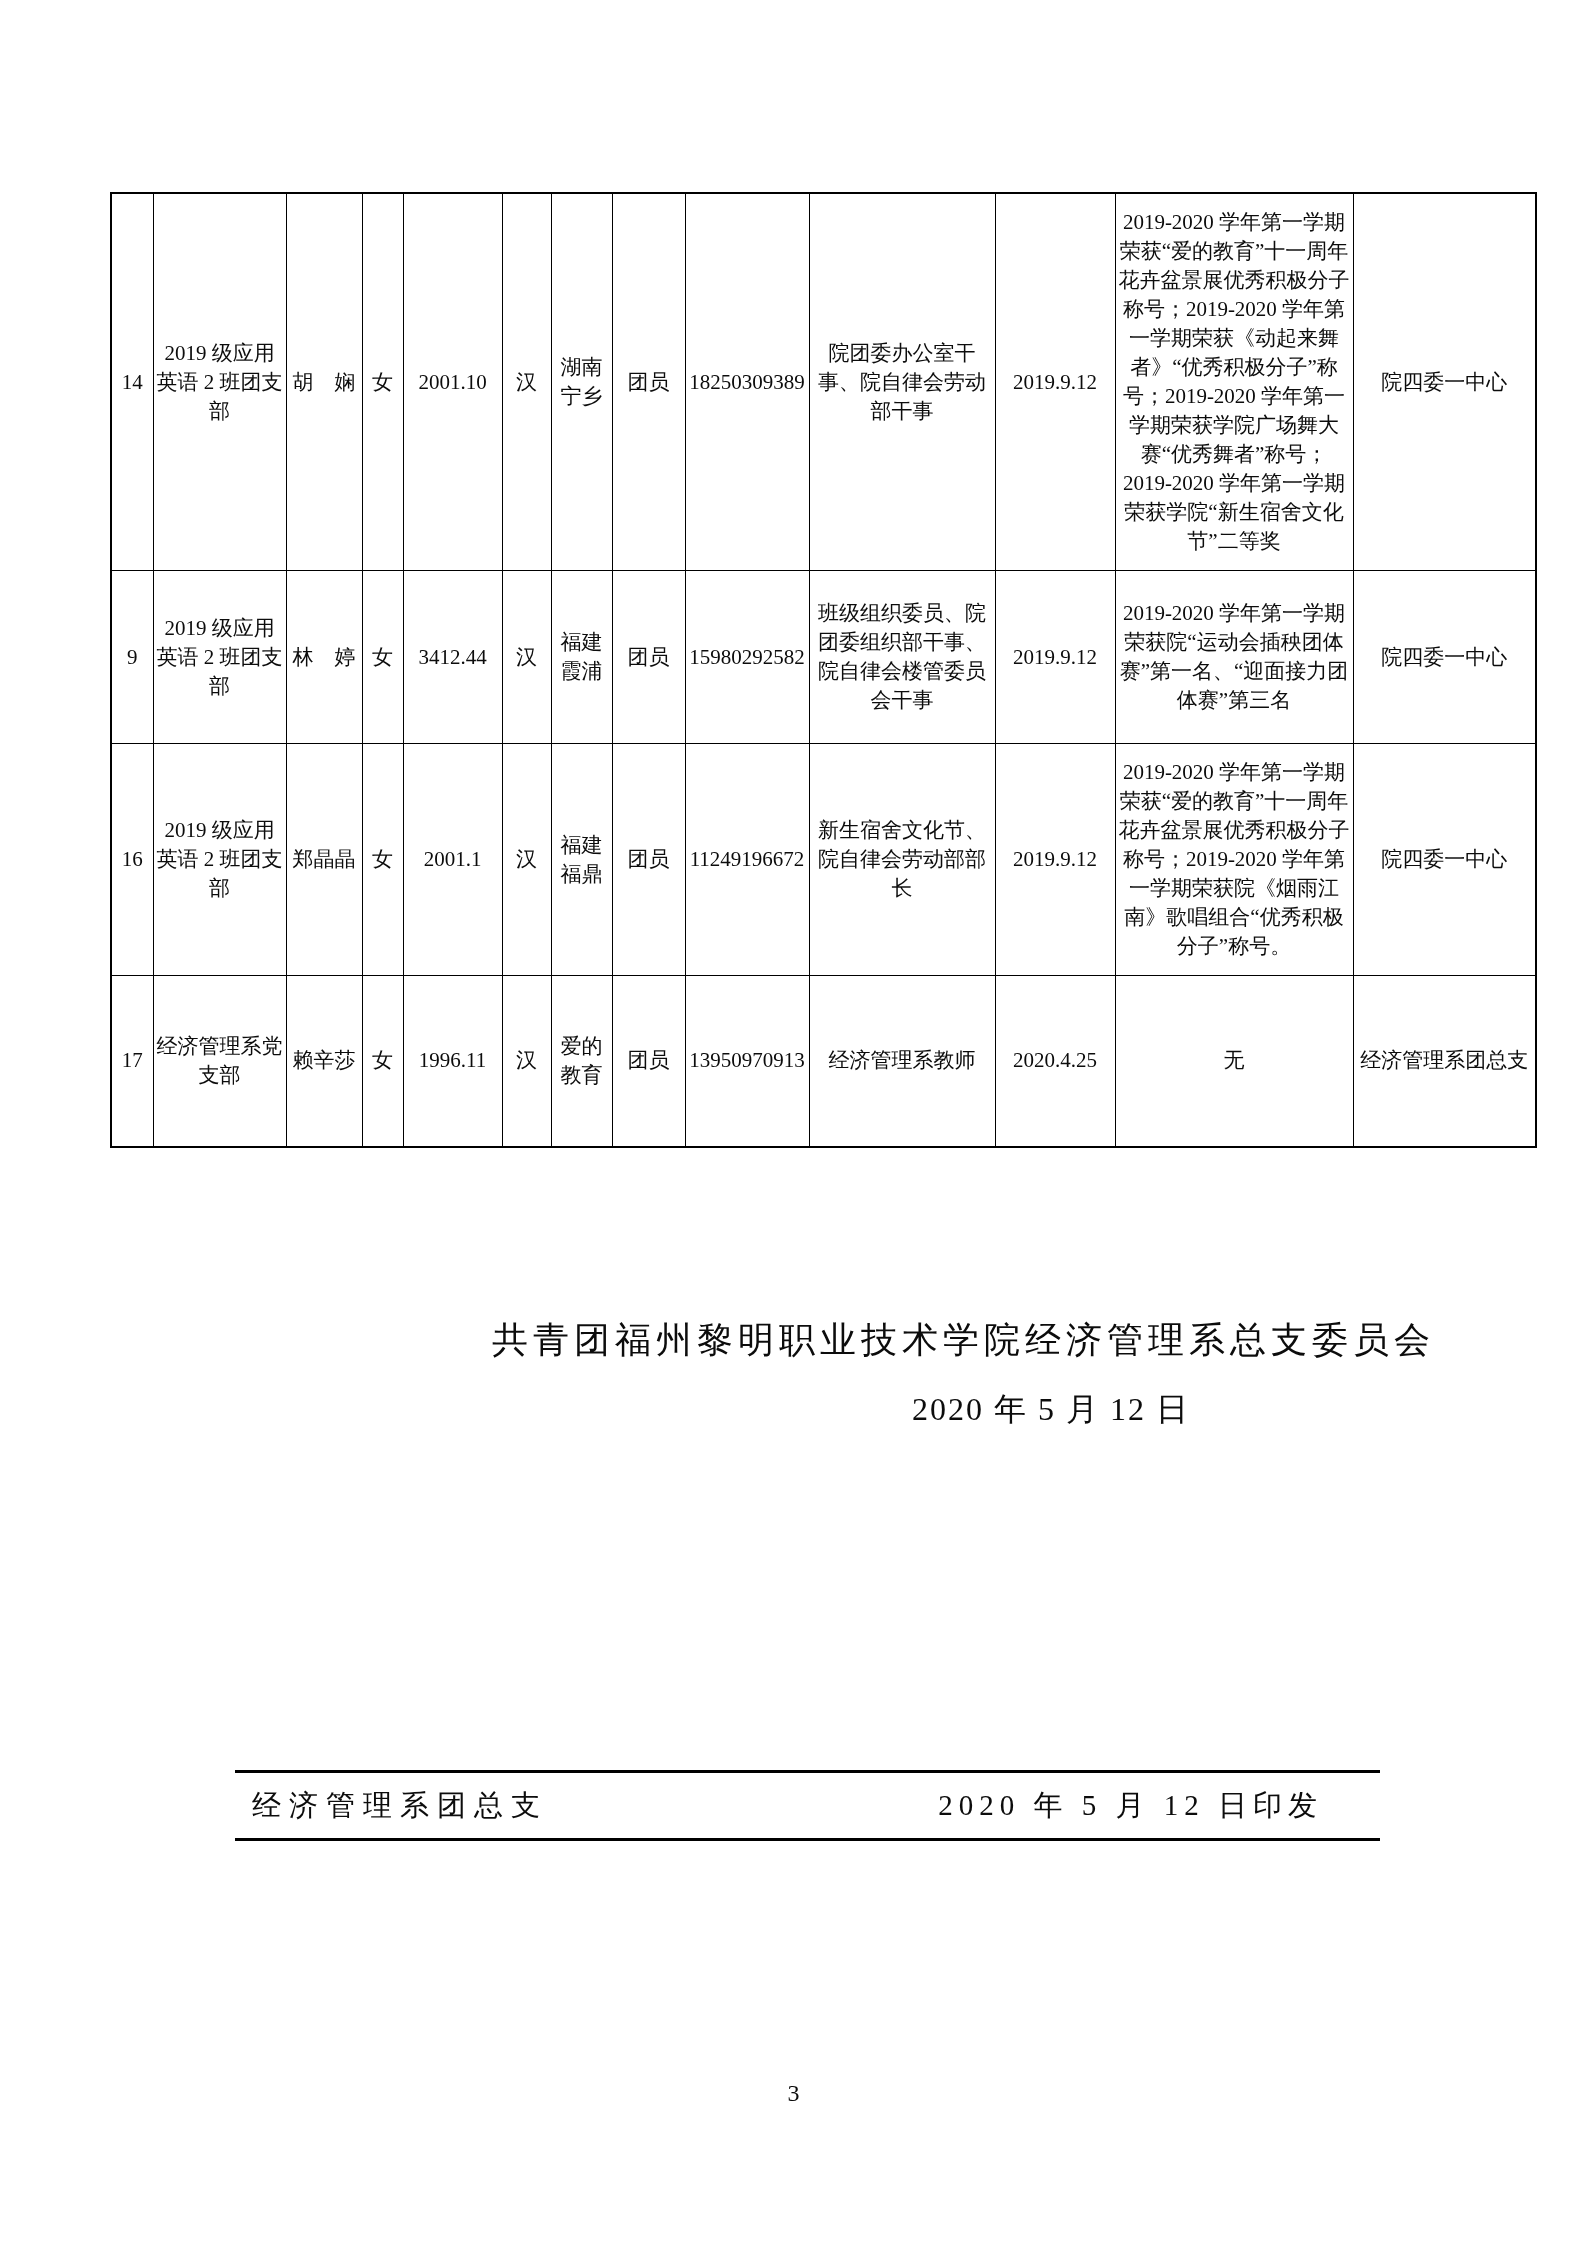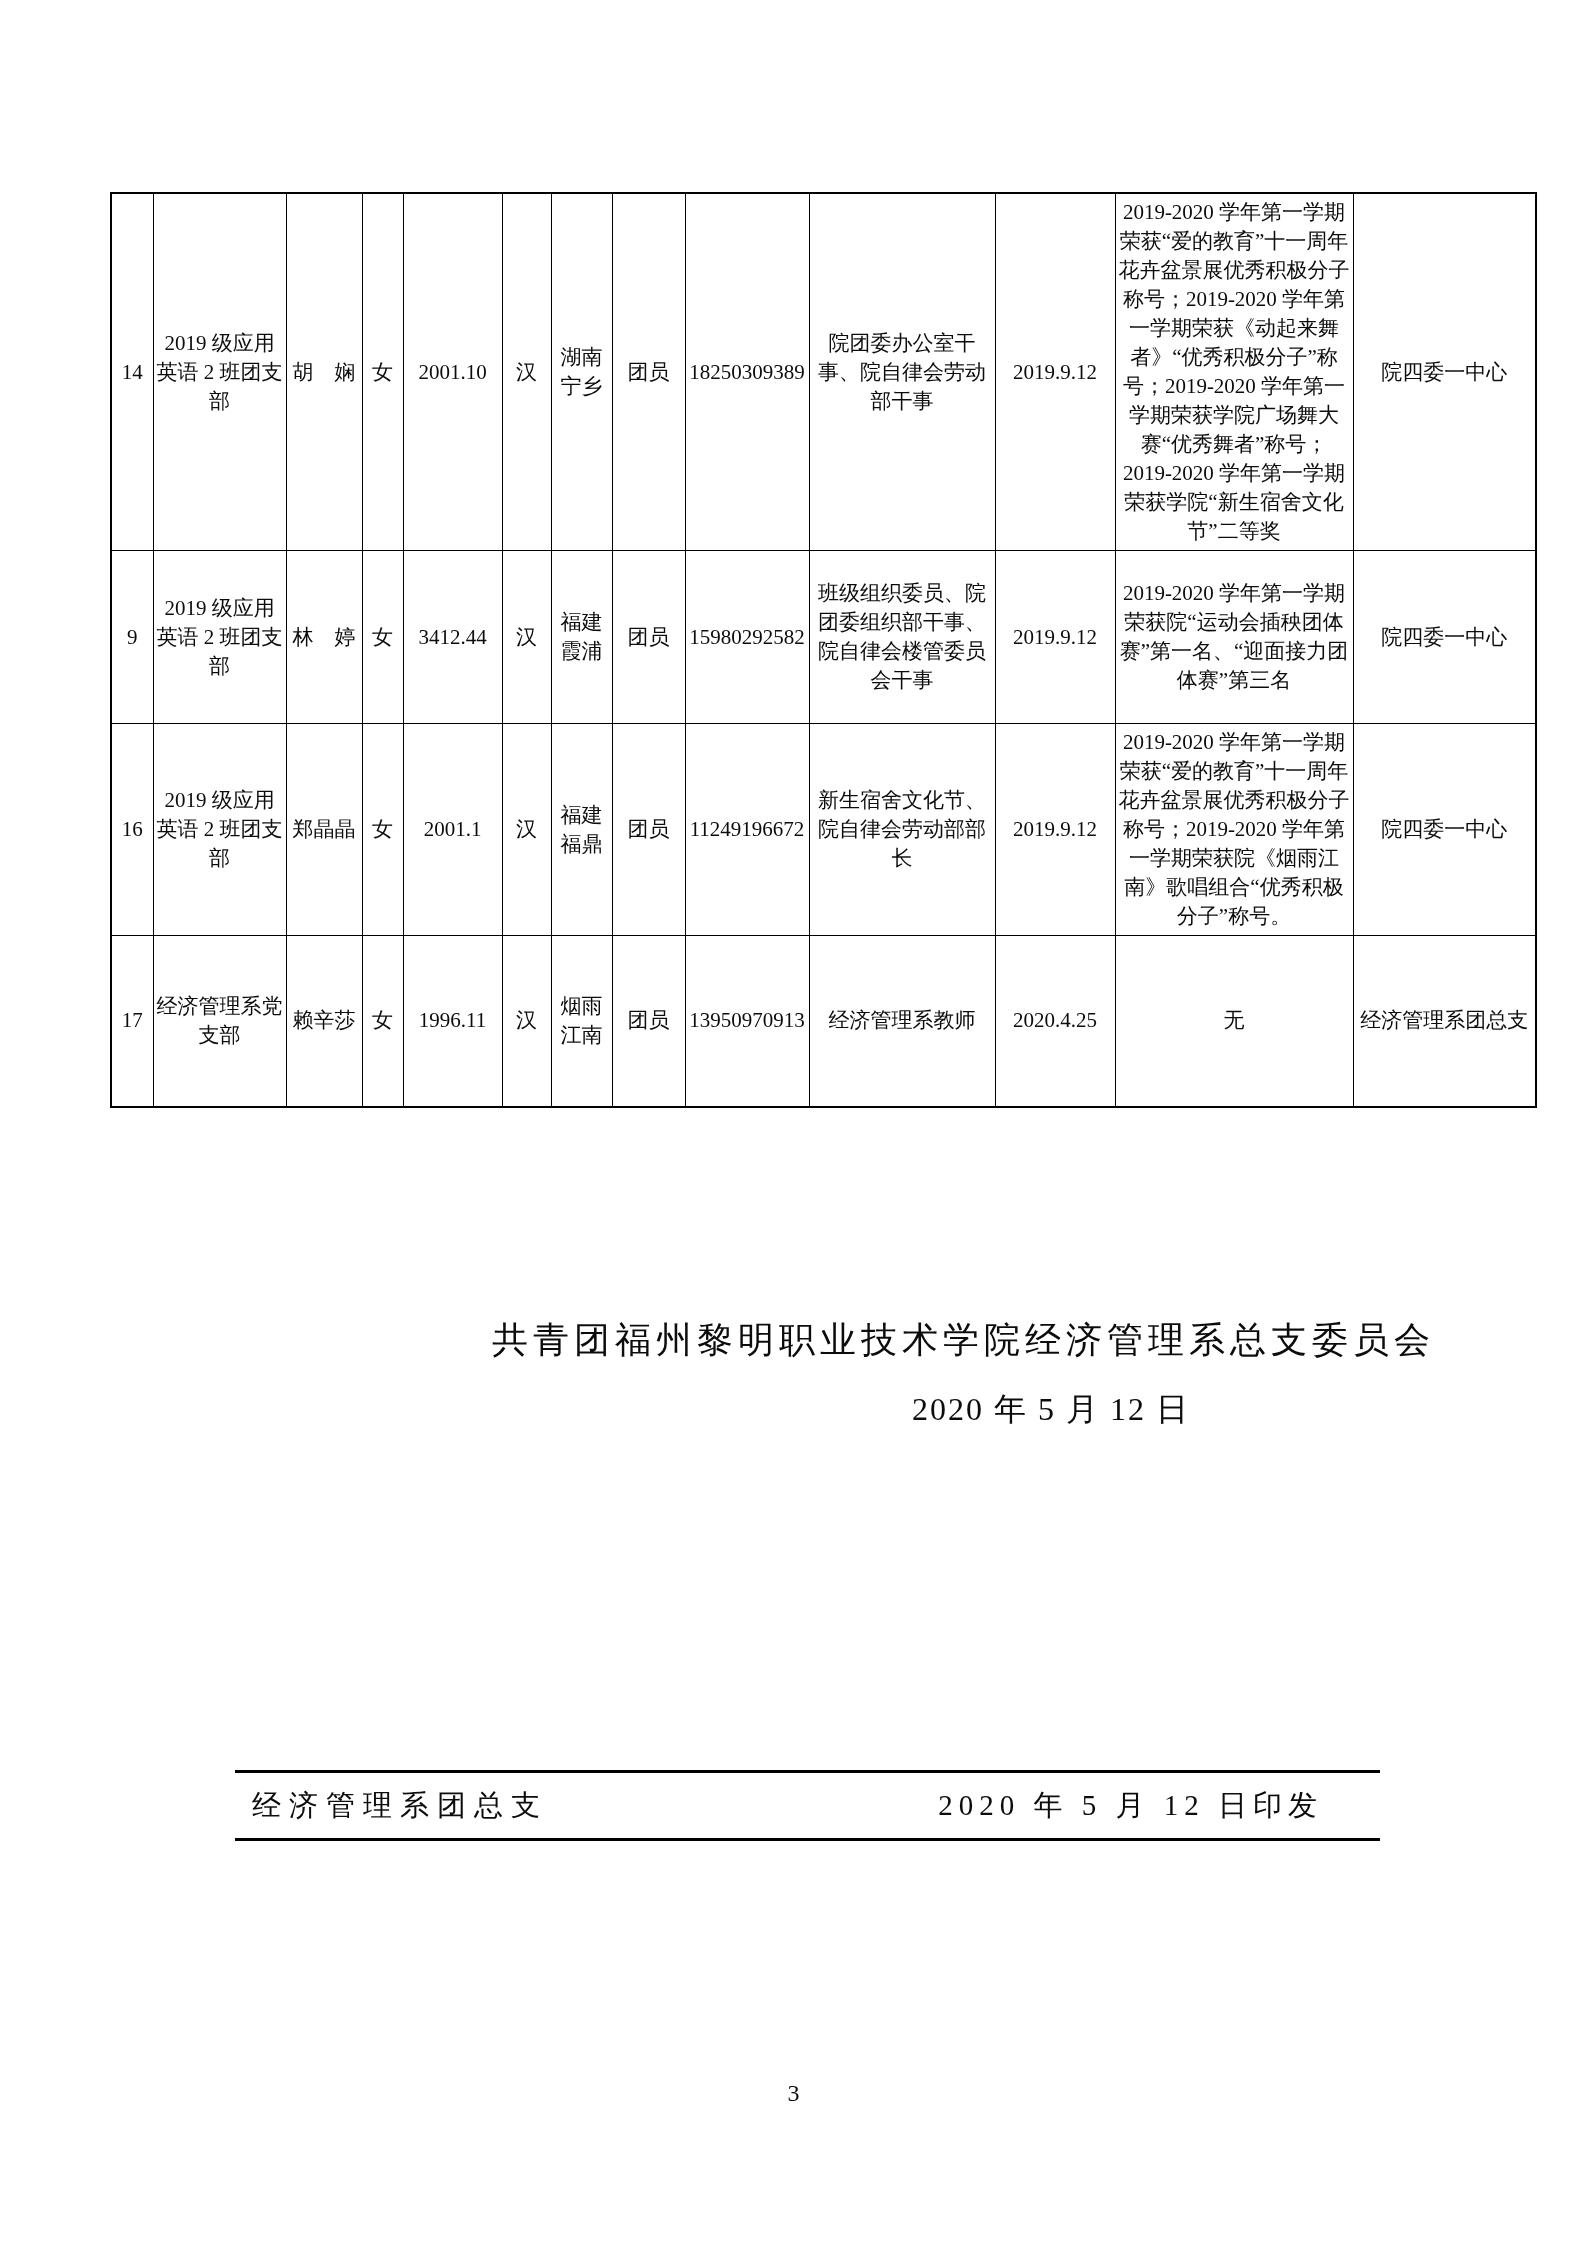--- a/index.html
+++ b/index.html
@@ -17,21 +17,21 @@
     border-collapse:collapse;
     table-layout:fixed;
     border:2px solid #000;
   }
   table.roster td{
     border:1.5px solid #000;
     vertical-align:middle;
     text-align:center;
     font-size:21px;
     line-height:29px;
-    padding:4px 3px;
+    padding:14px 3px;
     overflow:hidden;
     word-break:break-word;
   }
   td.c-phone{white-space:nowrap;padding:2px 0;margin-top:43px;}
   td.c-date{white-space:nowrap;}
   .sig-org{
     position:absolute;left:492px;top:1316px;
     font-size:36px;letter-spacing:5px;white-space:nowrap;
   }
   .sig-date{
@@ -123,21 +123,21 @@
       <td>2019-2020 学年第一学期荣获“爱的教育”十一周年花卉盆景展优秀积极分子称号；2019-2020 学年第一学期荣获院《烟雨江南》歌唱组合“优秀积极分子”称号。</td>
       <td>院四委一中心</td>
     </tr>
     <tr style="height:171px">
       <td>17</td>
       <td>经济管理系党支部</td>
       <td>赖辛莎</td>
       <td>女</td>
       <td class="c-date">1996.11</td>
       <td>汉</td>
-      <td>烟雨江南</td>
+      <td>爱的教育</td>
       <td>团员</td>
       <td class="c-phone">13950970913</td>
       <td>经济管理系教师</td>
       <td class="c-date">2020.4.25</td>
       <td>无</td>
       <td>经济管理系团总支</td>
     </tr>
   </tbody>
     </table>
 

